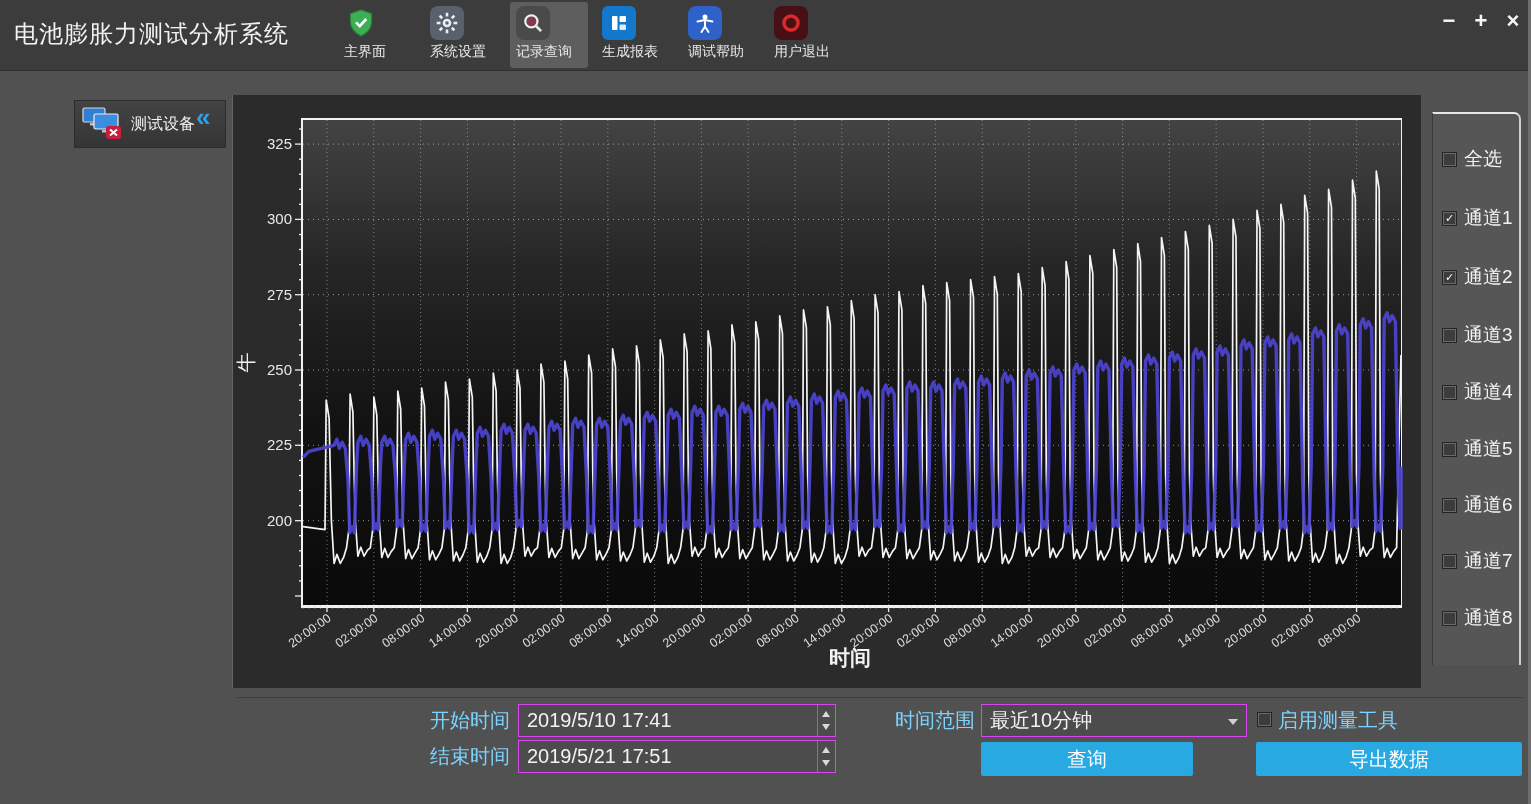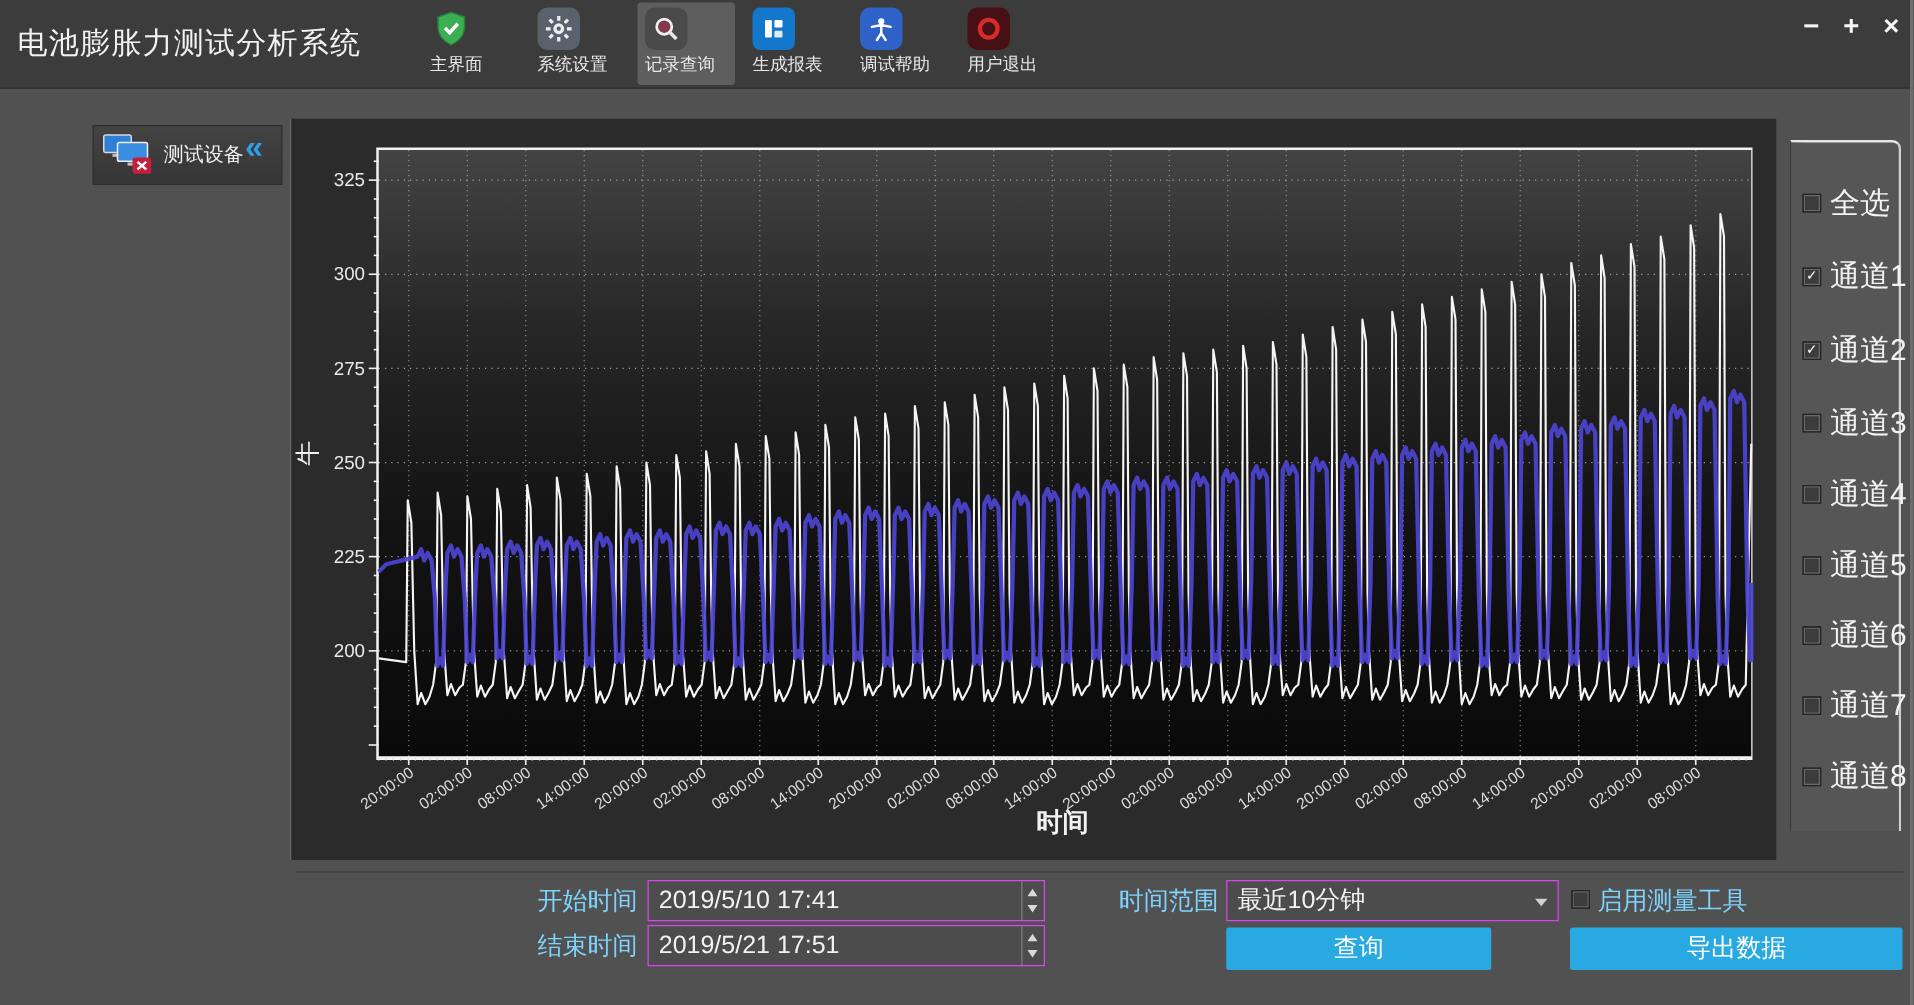--- a/index.html
+++ b/index.html
@@ -44,21 +44,21 @@
   .xtick{fill:#dcdcdc;font-size:12.5px;}
   .x-title{position:absolute;left:68px;top:549px;width:1098px;text-align:center;font-size:21px;font-weight:bold;color:#f2f2f2;}
 
   
   .channel-panel{position:absolute;left:1432px;top:112px;width:86px;height:551px;background:#565656;
     border-top:2px solid #e6e6e6;border-right:2px solid #cfcfcf;border-left:1px solid #3a3a3a;border-radius:0 7px 0 0;}
   .channel-row{position:absolute;left:9px;display:flex;align-items:center;gap:7px;}
   .checkbox{width:13px;height:13px;background:#3c3c3c;border:1px solid #242424;box-shadow:0 0 0 1px #6a6a6a inset;
     display:flex;align-items:center;justify-content:center;font-size:11px;color:#fff;line-height:1;}
   .checkbox.checked::after{content:"✓";}
-  .channel-label{font-size:24px;color:#f2f2f2;white-space:nowrap;}
+  .channel-label{font-size:19px;color:#f2f2f2;white-space:nowrap;}
 
   
   .bottom-sep{position:absolute;left:237px;top:697px;width:1286px;height:1px;background:#3e3e3e;}
   .fld-label{position:absolute;font-size:20px;color:#7dd3fc;text-align:right;white-space:nowrap;}
   .fld{position:absolute;height:33px;background:#4c4c4c;border:1px solid #d946ef;box-sizing:border-box;
     font-size:20px;color:#f2f2f2;line-height:31px;padding-left:8px;}
   .spinner{position:absolute;right:0;top:0;width:17px;height:31px;border-left:1px solid #7d7d7d;}
   .spin-up,.spin-dn{position:absolute;left:4px;width:0;height:0;border-left:4.5px solid transparent;border-right:4.5px solid transparent;}
   .spin-up{top:6px;border-bottom:6px solid #d9d9d9;}
   .spin-dn{bottom:6px;border-top:6px solid #d9d9d9;}

